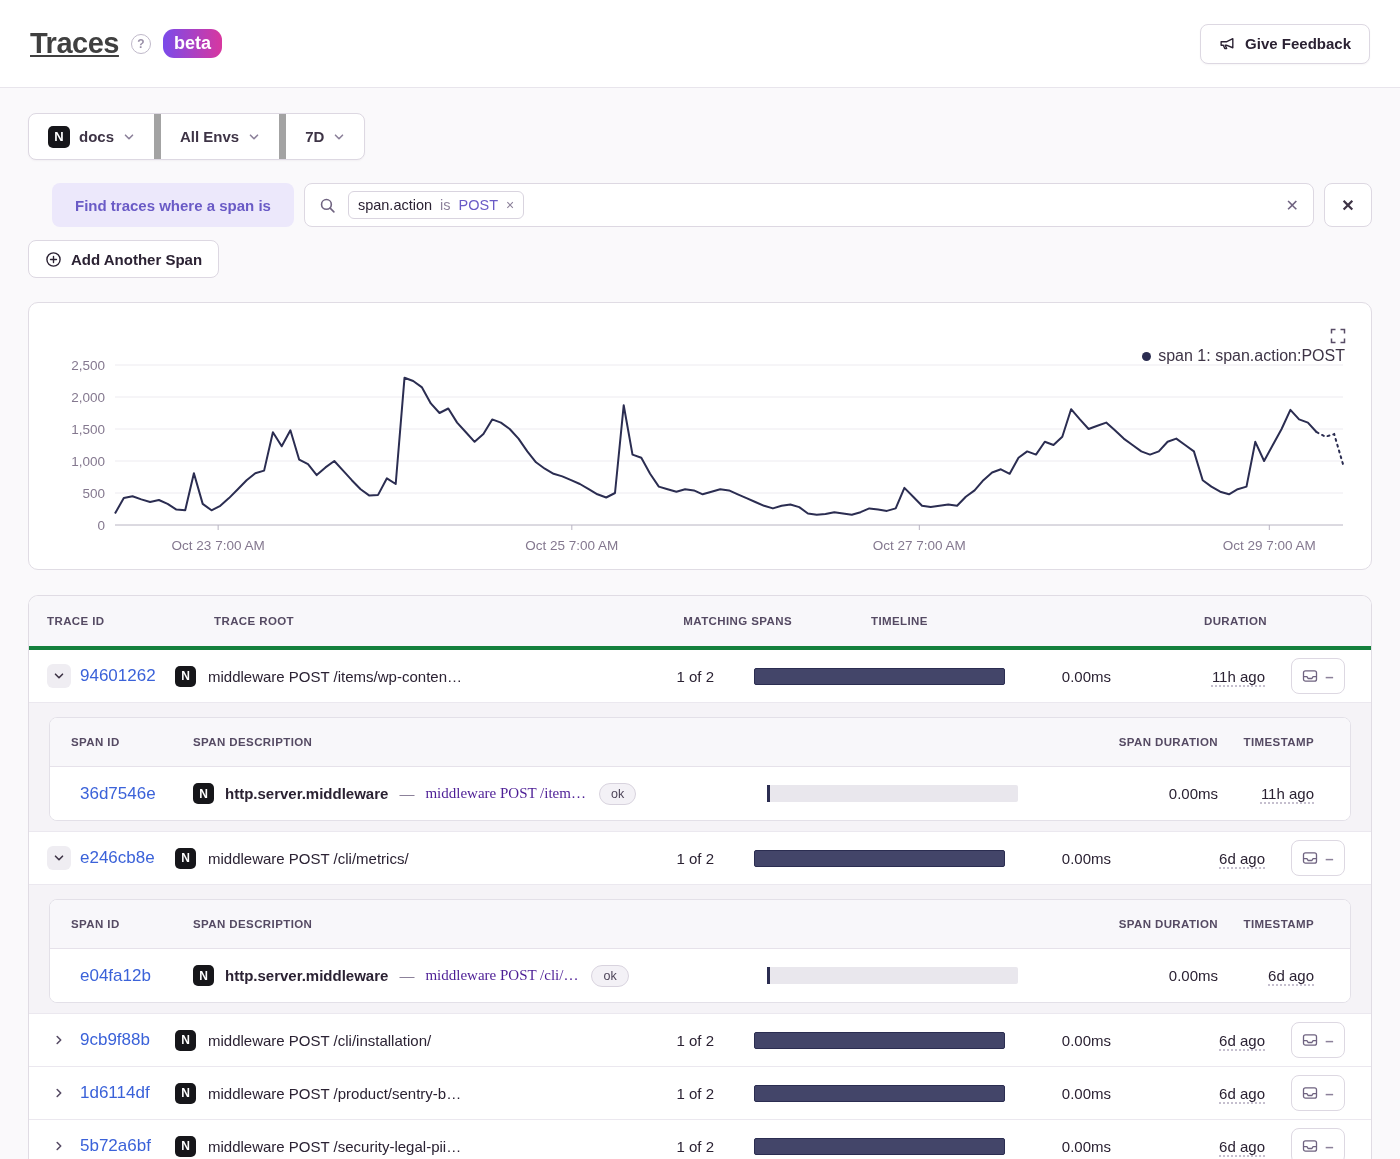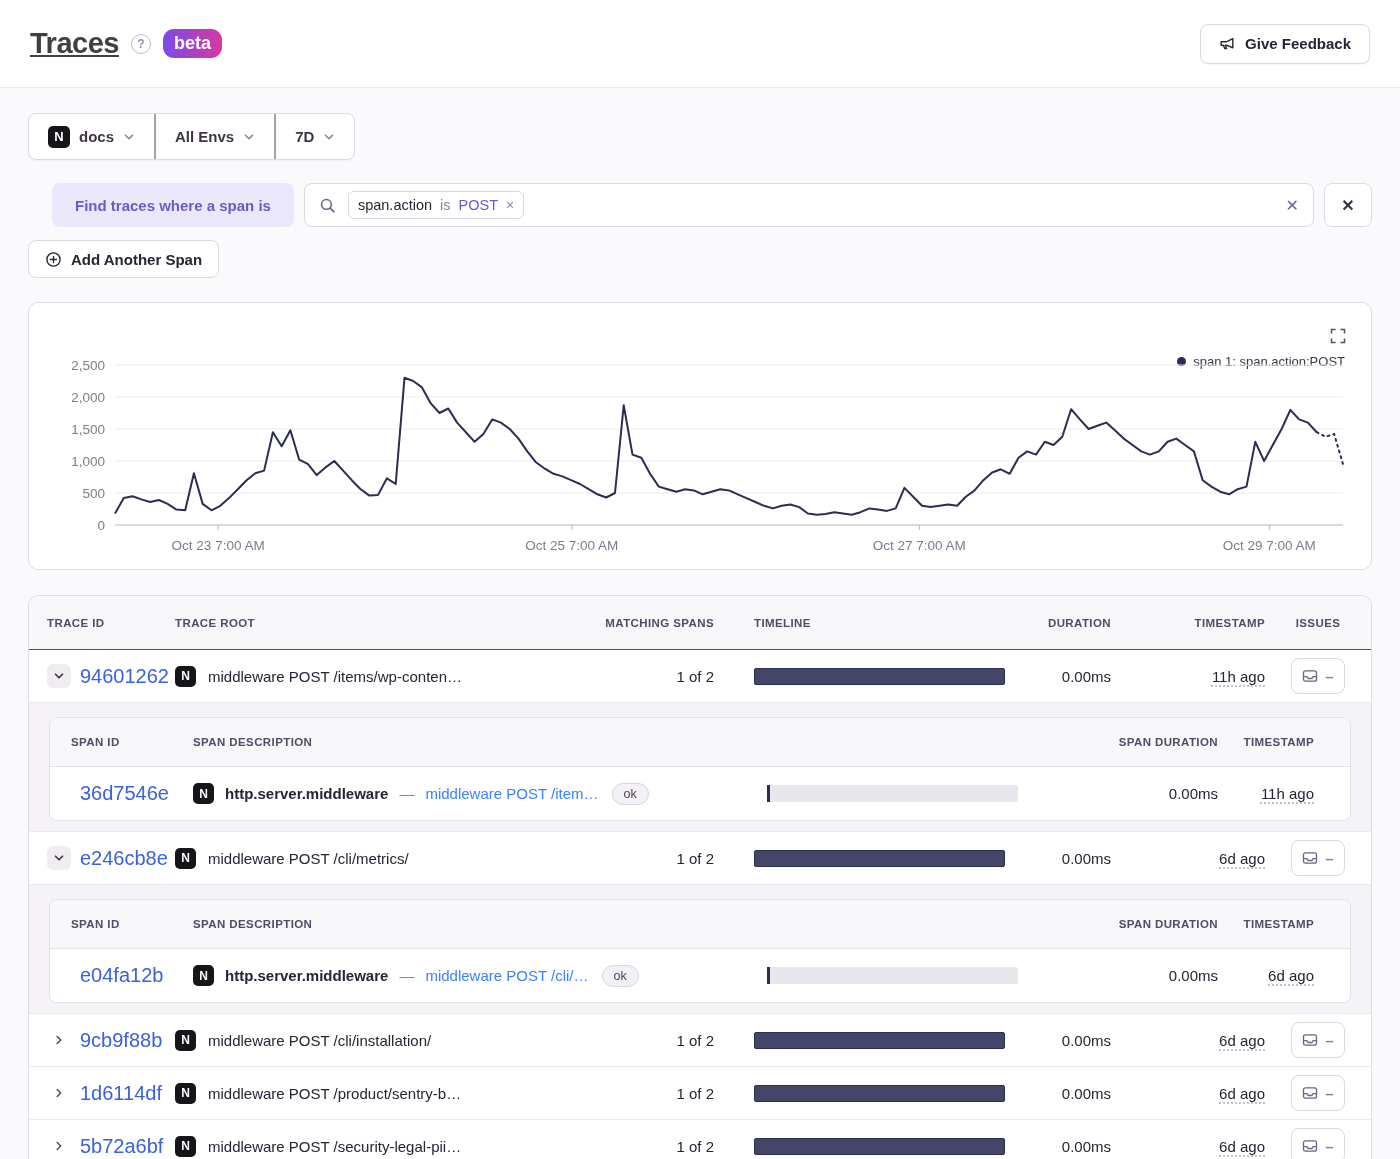--- a/index.html
+++ b/index.html
@@ -22,21 +22,21 @@
   .feedback-btn { height:40px; padding:8px 18px; box-shadow:0 1px 2px rgba(43,34,51,.04); }
   .icon { display:inline-flex; align-items:center; justify-content:center; color:#584c66; }
 
   .content { padding:0 28px; }
 
   
   .filterbar { margin-top:25px; display:inline-flex; background:#fff; border:1px solid #ddd8e2;
     border-radius:8px; height:47px; align-items:stretch; box-shadow:0 1px 2px rgba(43,34,51,.04); }
   .filterseg { display:flex; align-items:center; gap:9px; padding:0 19px; cursor:pointer;
     font-size:15px; font-weight:700; color:#3e3446; }
-  .filterseg + .filterseg { border-left:2px solid #a3a3a3; }
+  .filterseg + .filterseg { border-left:7px solid #a3a3a3; }
   .nlogo { width:22px; height:22px; background:#16161a; color:#fff; border-radius:5px;
     display:inline-flex; align-items:center; justify-content:center; font-size:13px; font-weight:700; }
   .chev { color:#8c819a; }
 
   
   .search-row { margin-top:23px; display:flex; gap:10px; align-items:stretch;padding-left:24px; }
   .span-label { background:#ece8fb; color:#6a5bc6; font-size:15px; font-weight:700;
     border-radius:8px; display:flex; align-items:center; padding:0 23px; height:44px; }
   .search-box { flex:1; height:44px; background:#fff; border:1px solid #ddd8e2; border-radius:8px;
     display:flex; align-items:center; padding:0 14px; gap:12px; cursor:text; }
@@ -49,44 +49,44 @@
   .search-clear { margin-left:auto; color:#6f6380; font-size:16px; cursor:pointer; }
   .remove-span-btn { width:48px; height:44px; justify-content:center; font-size:16px; color:#3e3446; }
 
   .add-span-btn { margin-top:13px; height:38px; padding:0 16px; }
 
   
   .panel { background:#fff; border:1px solid #e0dce4; border-radius:10px; }
   .chart-panel { margin-top:24px; height:268px; position:relative; }
   .chart-title { font-size:17px; font-weight:700; color:#2b2233; padding:21px 0 0 18px; }
   .expand-btn { position:absolute; top:25px; right:25px; cursor:pointer; }
-  .legend { position:absolute; top:51px; right:26px; display:flex; align-items:center; gap:7px;
-    font-size:13px; color:#3e3446; }
+  .legend { position:absolute; top:44px; right:26px; display:flex; align-items:center; gap:7px;
+    font-size:16px; color:#3e3446; }
   .legend-dot { width:9px; height:9px; border-radius:50%; background:#2b2d51; }
   #spans-chart { position:absolute; left:14px; top:48px; }
 
   
   .table-panel { margin-top:25px; border-bottom:none; border-radius:10px 10px 0 0; overflow:hidden; }
   .trace-grid { display:grid; grid-template-columns:146px 404px 147px 291px 94px 154px 1fr;
     align-items:center; }
-  .t-head { background:#f8f7fa; height:54px; border-bottom:1px solid #15803d; }
+  .t-head { background:#f8f7fa; height:54px; border-bottom:4px solid #15803d;gap:39px; }
   .th { font-size:11.5px; font-weight:700; letter-spacing:.4px; color:#554a63; }
   .c-id { padding-left:18px; display:flex; align-items:center; gap:9px; }
   .c-match { text-align:right; padding-right:12px; }
   .c-timeline { padding-left:28px; }
   .c-dur { text-align:right; }
   .c-ts { text-align:right; }
   .c-issues { display:flex; justify-content:center; }
 
   .trace-row { height:53px; border-bottom:1px solid #ebe8ef; background:#fff; font-size:15px; }
   .chev-btn { width:24px; height:24px; border-radius:6px; background:#efedf2; border:none;
     display:inline-flex; align-items:center; justify-content:center; cursor:pointer; color:#3e3446; flex:none; }
   .chev-plain { width:24px; height:24px; display:inline-flex; align-items:center; justify-content:center;
     cursor:pointer; color:#574c65; flex:none; background:none; border:none; }
-  a.id-link { color:#3b62d9; text-decoration:none; cursor:pointer; font-size:20px; }
+  a.id-link { color:#3b62d9; text-decoration:none; cursor:pointer; font-size:17px; }
   .c-root { display:flex; align-items:center; gap:12px; overflow:hidden; white-space:nowrap; }
   .nlogo-sm { width:21px; height:21px; background:#16161a; color:#fff; border-radius:5px;
     display:inline-flex; align-items:center; justify-content:center; font-size:12px; font-weight:700; flex:none; }
   .bar { width:251px; height:17px; background:#434569; border:1px solid #2b2d51; border-radius:2px; }
   .bar-span { width:251px; height:17px; background:#e9e7ed; border-radius:2px; position:relative; }
   .bar-span::before { content:""; position:absolute; left:0; top:0; bottom:0; width:3px; background:#2b2d51; }
   .ts-val { text-decoration:underline dotted #b3abbf; text-underline-offset:4px; color:#2b2233; }
   .issues-btn { height:36px; padding:0 10px; gap:7px; border-radius:8px; }
   .issues-dash { color:#8c819a; font-size:15px; }
 
@@ -94,21 +94,21 @@
   .sub-wrap { background:#f5f3f7; padding:14px 20px 10px; border-bottom:1px solid #ebe8ef; }
   .sub-panel { background:#fff; border:1px solid #e3e0e8; border-radius:8px; overflow:hidden; }
   .span-grid { display:grid; grid-template-columns:143px 574px 251px 200px 1fr; align-items:center; }
   .s-head { background:#f8f7fa; height:49px; border-bottom:1px solid #e6e2ea; }
   .s-id { padding-left:21px; }
   .span-row { height:53px; font-size:15px; background:#fff; }
   .span-row .s-id { padding-left:30px; }
   .s-desc { display:flex; align-items:center; gap:11px; overflow:hidden; white-space:nowrap; }
   .op-name { font-weight:700; color:#2b2233; }
   .desc-sep { color:#8c819a; }
-  .desc-txt { color:#3b82f6; }
+  .desc-txt { color:#4c1d95;font-family:Liberation Serif, serif; }
   .ok-pill { background:#f3f1f6; border:1px solid #d8d3de; color:#4d4458; font-size:12.5px;
     border-radius:20px; padding:3px 11px; margin-left:2px; }
   .s-dur { text-align:right; }
   .s-ts { text-align:right; padding-right:36px; }
 </style>
 </head>
 <body>
 
 <div class="topbar">
   <div class="title-wrap">

